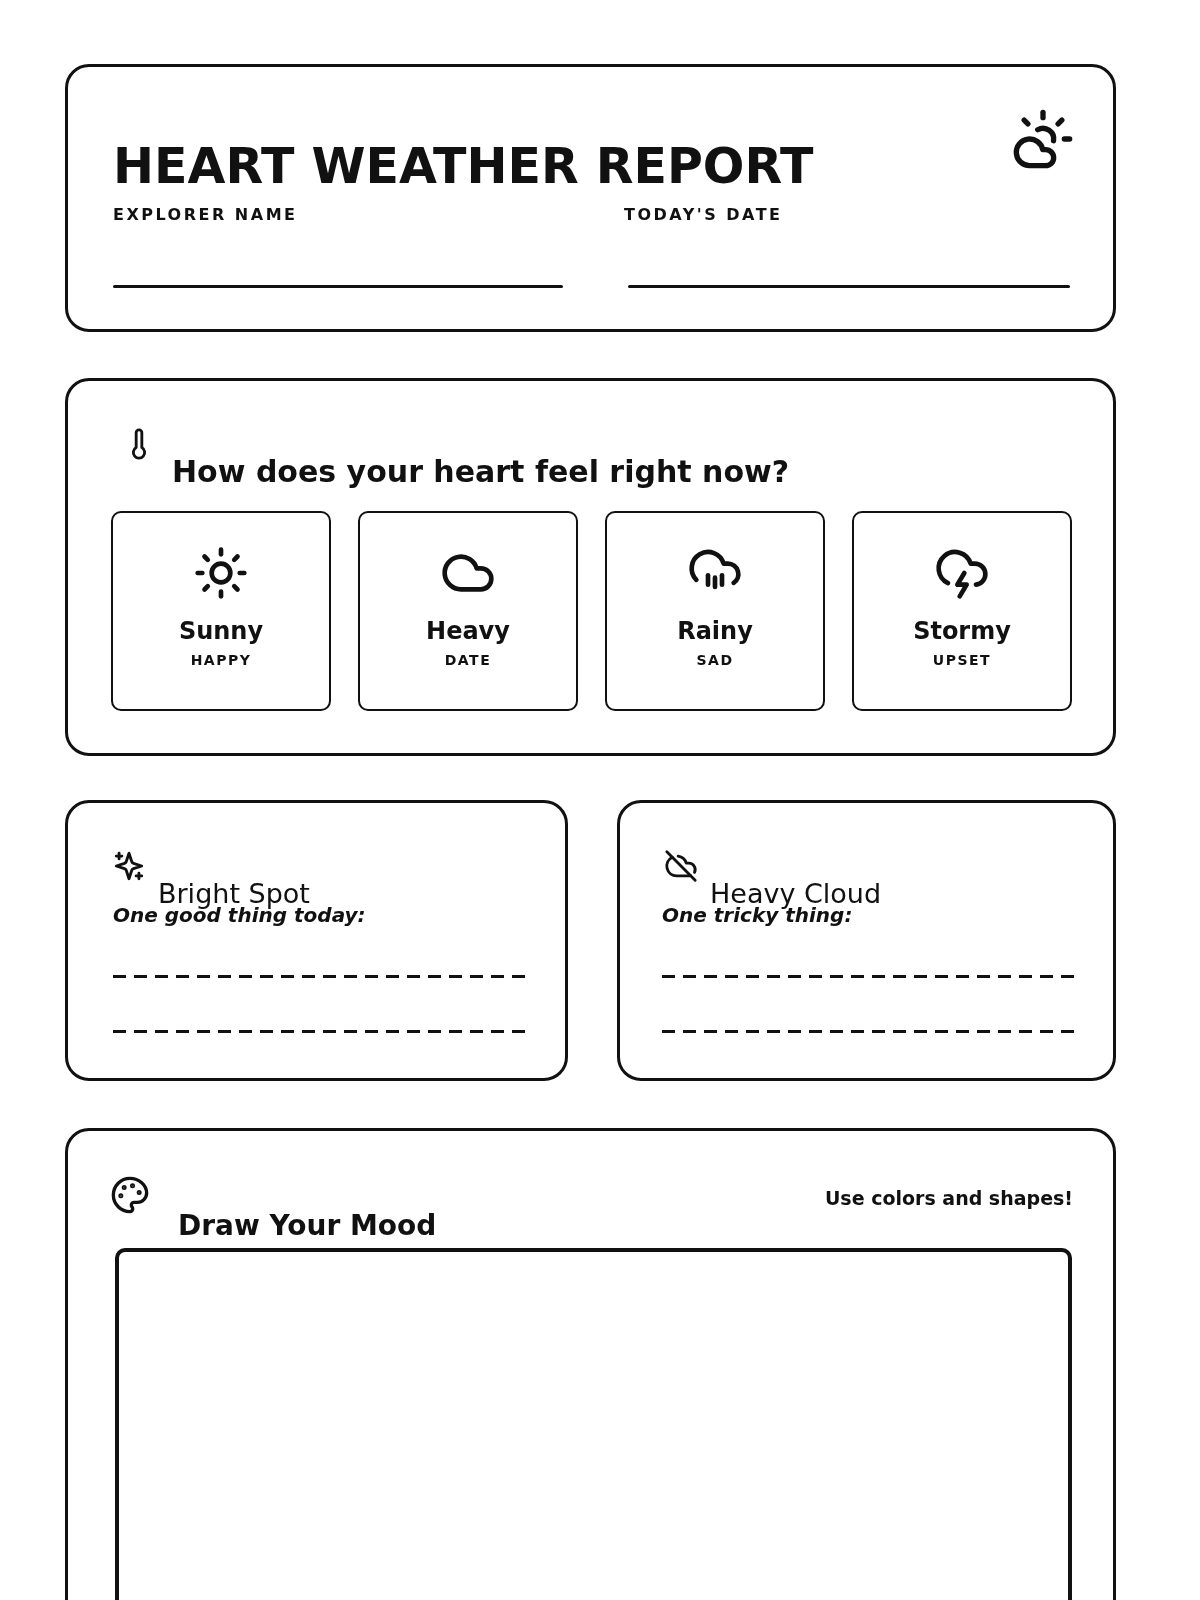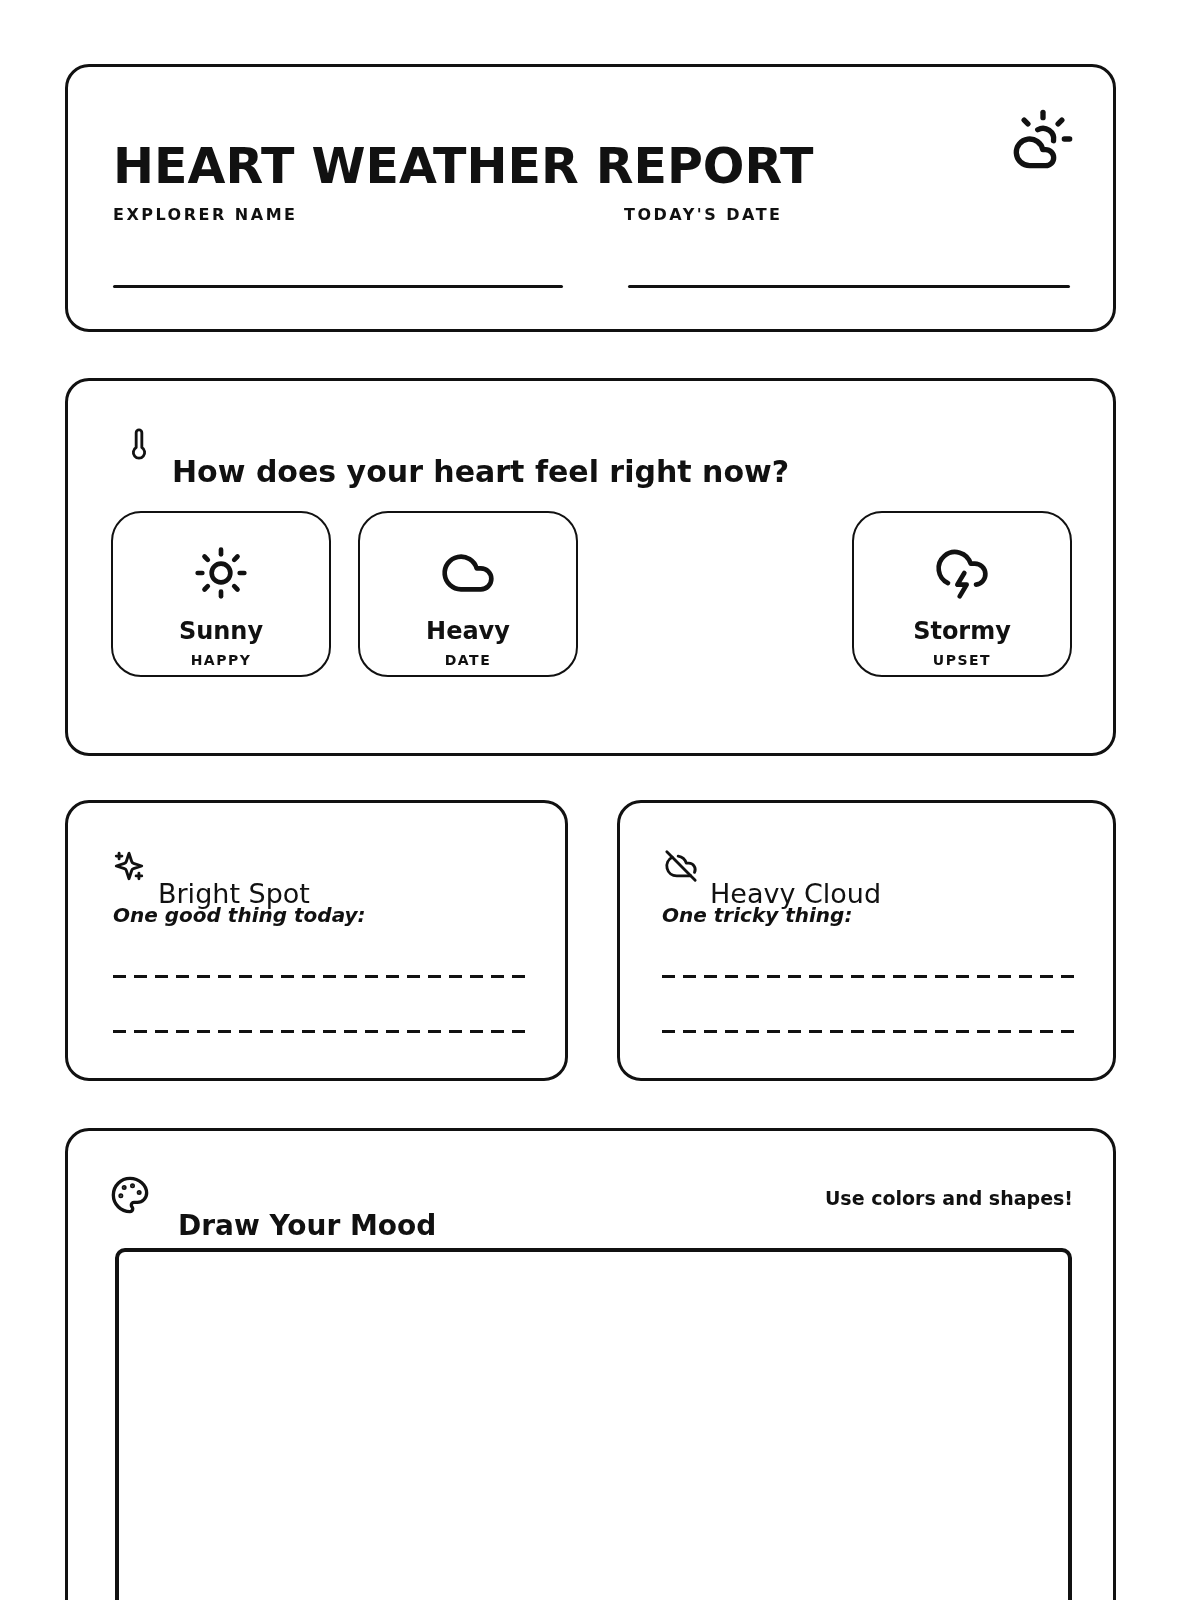--- a/index.html
+++ b/index.html
@@ -29,22 +29,22 @@
   .fl2 { left: 556px; top: 138px; }
   .line { position: absolute; height: 3px; background: #111; border-radius: 2px; }
   .ln1 { left: 45px;  top: 218px; width: 450px; }
   .ln2 { left: 560px; top: 218px; width: 442px; }
 
   
   .c2 { left: 65px; top: 378px; width: 1045px; height: 372px; }
   .c2 .sec-icon  { position: absolute; left: 54px; top: 46px; }
   .c2 .sec-title { position: absolute; left: 104px; top: 48px; font-size: 30px; font-weight: 700; white-space: nowrap; }
   .opt {
-    position: absolute; top: 130px; width: 220px; height: 166px;
-    border: 2.5px solid #111; border-radius: 30px; background: #fff;
+    position: absolute; top: 130px; width: 220px; height: 200px;
+    border: 2.5px solid #111; border-radius: 10px; background: #fff;
     display: flex; flex-direction: column; align-items: center; padding-top: 28px;
     box-sizing: border-box;
   }
   .o1 { left: 43px; } .o2 { left: 290px; } .o3 { left: 537px; } .o4 { left: 784px; }
   .opt .oicon { height: 64px; display: flex; align-items: center; justify-content: center; }
   .opt .olabel { font-size: 24px; font-weight: 700; margin-top: 12px; }
   .opt .osub   { font-size: 14px; font-weight: 700; letter-spacing: 1.5px; margin-top: 7px; }
 
   
   .c3 { left: 65px;  top: 800px; width: 497px; height: 275px; }
@@ -130,20 +130,32 @@
   <div class="opt o2">
     <span class="oicon ic">
       <svg width="56" height="56" viewBox="0 0 24 24" fill="none" stroke="currentColor" stroke-width="2" stroke-linecap="round" stroke-linejoin="round">
         <path d="M17.5 19H9a7 7 0 1 1 6.71-9h1.79a4.5 4.5 0 1 1 0 9Z"></path>
       </svg>
     </span>
     <div class="olabel">Heavy</div>
     <div class="osub">DATE</div>
   </div>
 
+  <div class="opt o3">
+    <span class="oicon ic">
+      <svg width="56" height="56" viewBox="0 0 24 24" fill="none" stroke="currentColor" stroke-width="2" stroke-linecap="round" stroke-linejoin="round">
+        <path d="M4 14.9A7 7 0 1 1 15.71 8h1.79a4.5 4.5 0 0 1 2.5 8.24"></path>
+        <path d="M9 13v4"></path>
+          <path d="M12 14v4"></path>
+          <path d="M15 13v4"></path>
+      </svg>
+    </span>
+    <div class="olabel">Rainy</div>
+    <div class="osub">SAD</div>
+  </div>
 
   <div class="opt o4">
     <span class="oicon ic">
       <svg width="56" height="56" viewBox="0 0 24 24" fill="none" stroke="currentColor" stroke-width="2" stroke-linecap="round" stroke-linejoin="round">
         <path d="M6 16.326A7 7 0 1 1 15.71 8h1.79a4.5 4.5 0 0 1 .5 8.973"></path>
         <path d="M13 12l-3 5h4l-3 5"></path>
       </svg>
     </span>
     <div class="olabel">Stormy</div>
     <div class="osub">UPSET</div>

